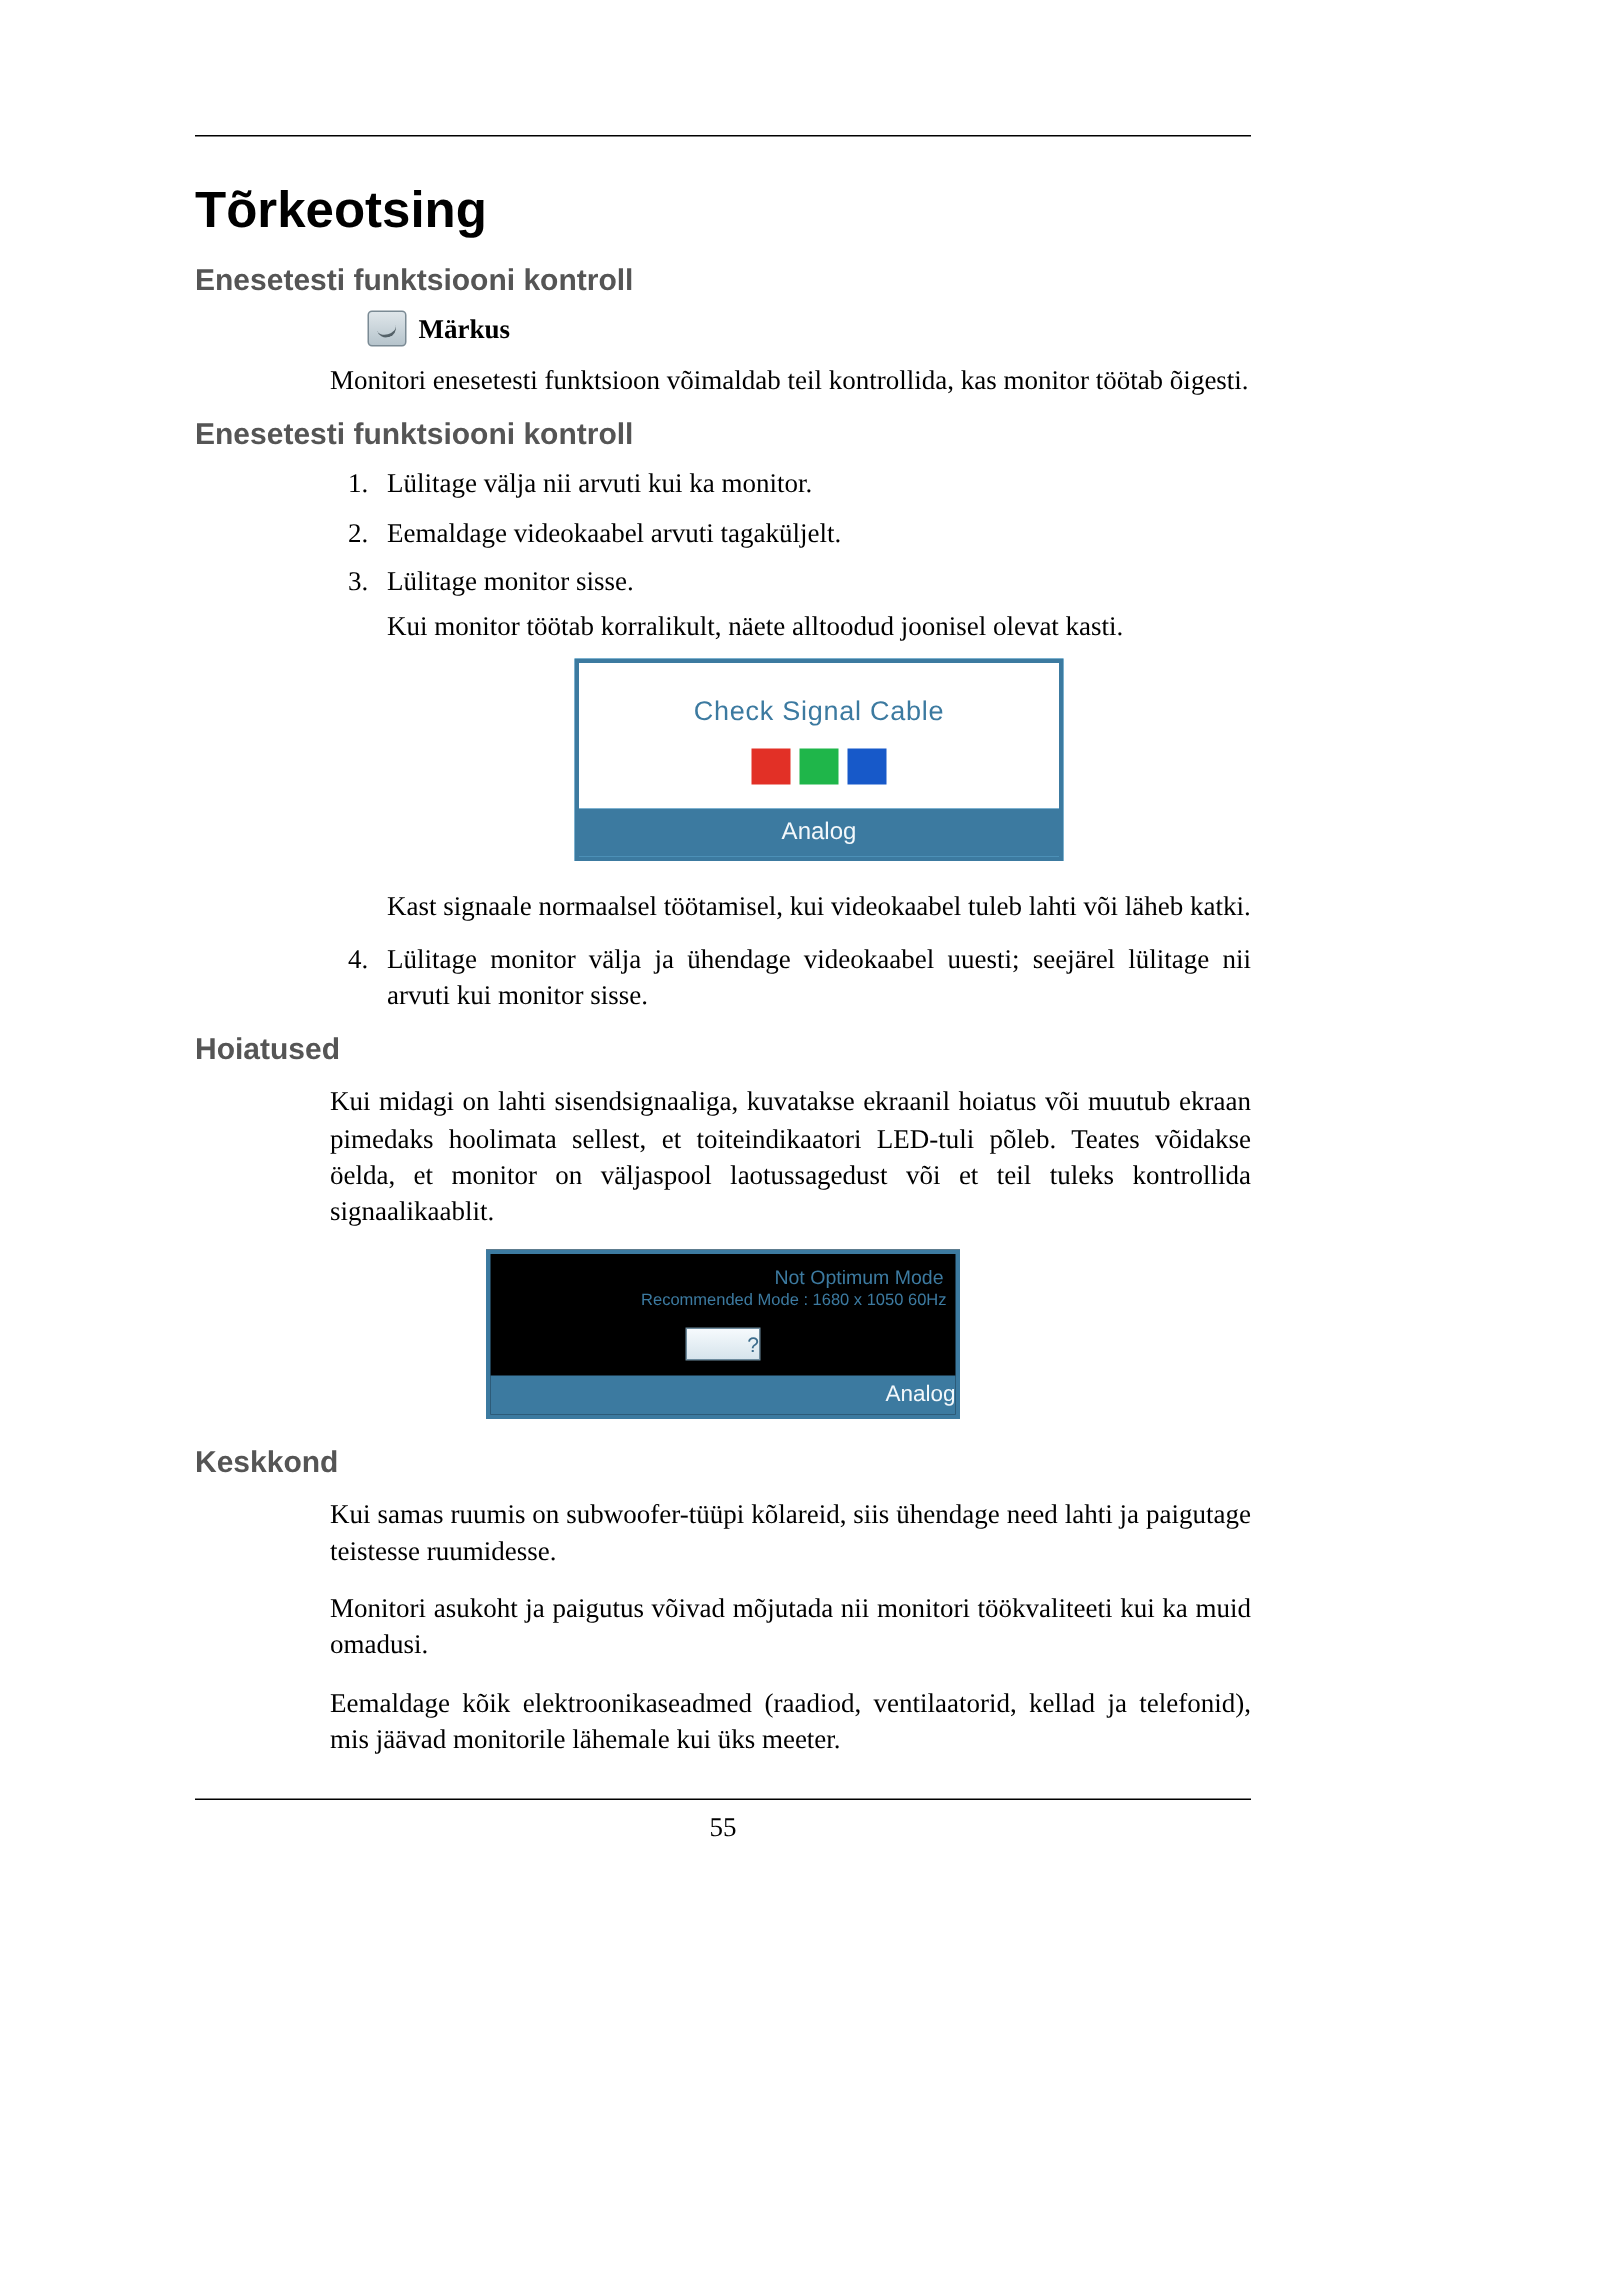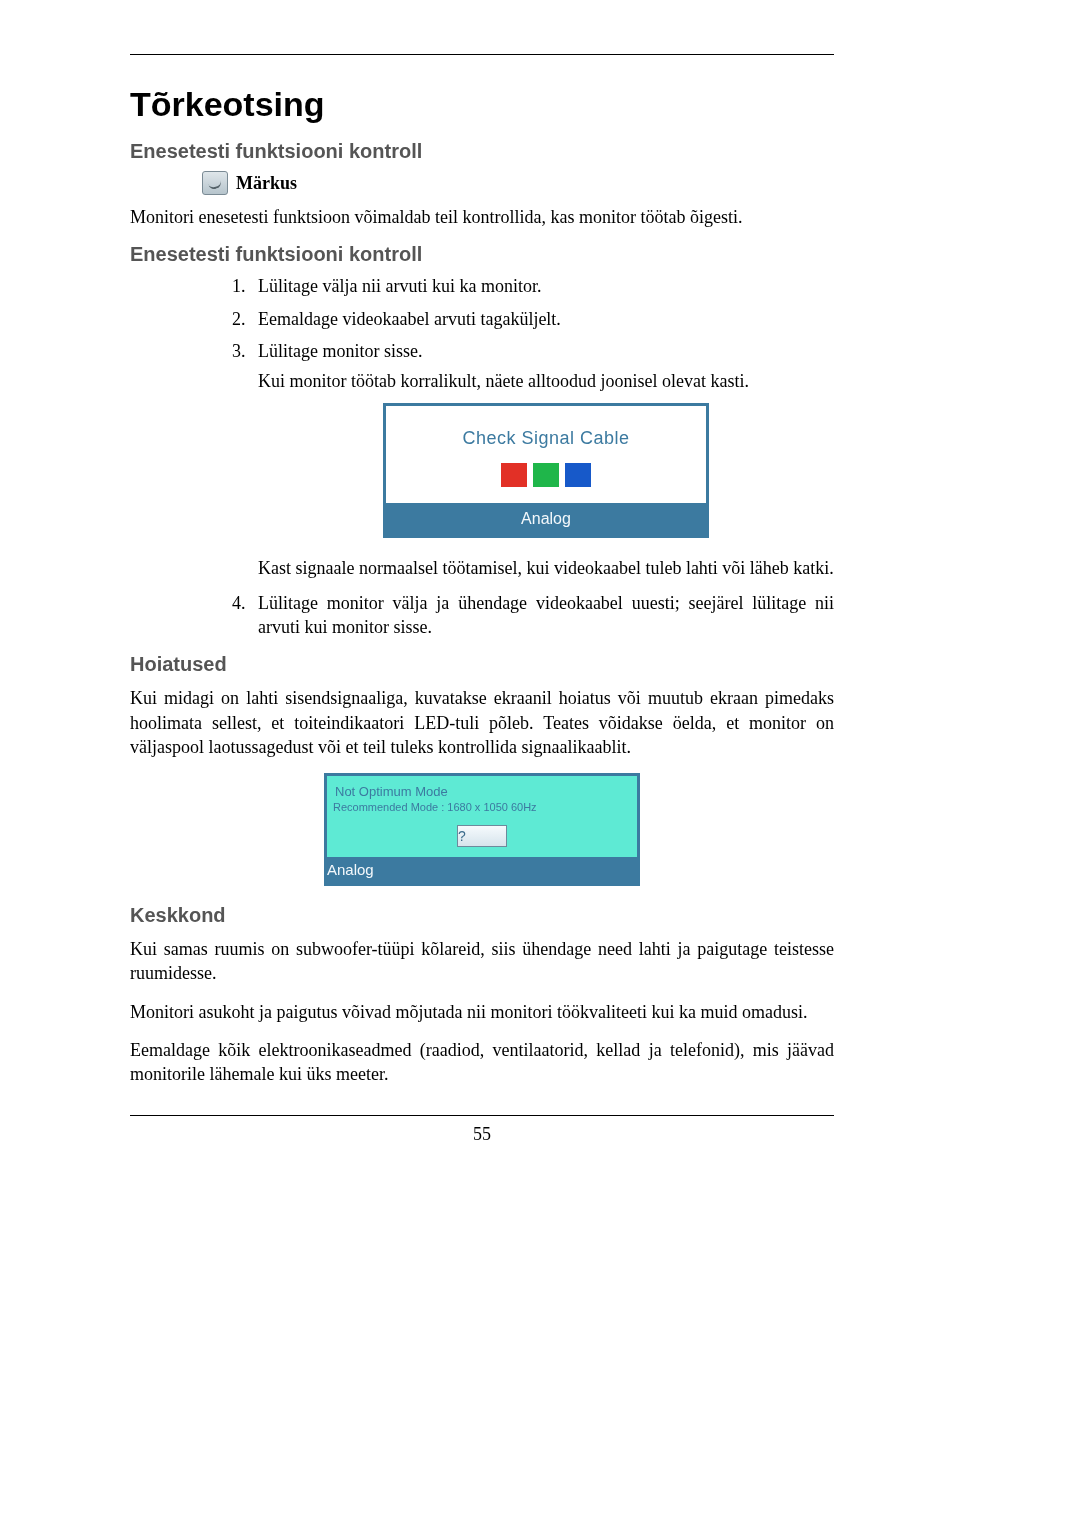--- a/index.html
+++ b/index.html
@@ -5,21 +5,21 @@
   body {
     font-family: "Times New Roman", Times, serif;
     background: #fff;
     margin: 0;
     padding: 0;
   }
   .page {
     width: 964px;
     height: 1527px;
     box-sizing: border-box;
-    padding: 54px 130px 60px 130px;
+    padding: 90px 130px 60px 130px;
     position: relative;
   }
   .rule {
     border-top: 1.5px solid #000;
     margin: 0 0 30px 0;
   }
   .bottom-rule {
     border-top: 1.5px solid #000;
     margin: 28px 0 8px 0;
   }
@@ -30,21 +30,21 @@
     margin: 10px 0 16px 0;
   }
   h2 {
     font-family: Arial, Helvetica, sans-serif;
     font-weight: bold;
     font-size: 20px;
     color: #555;
     margin: 14px 0 8px 0;
   }
   .note-row {
-    margin-left: 72px;
+    margin-left: 115px;
     display: flex;
     align-items: center;
     gap: 8px;
   }
   .note-icon {
     width: 24px;
     height: 22px;
     background: linear-gradient(180deg, #dfe6ea 0%, #b6c4cc 100%);
     border: 1px solid #7a8a94;
     border-radius: 3px;
@@ -61,20 +61,21 @@
     border-bottom: 2px solid #546168;
     transform: rotate(-15deg);
     border-radius: 50%;
     box-sizing: border-box;
   }
   .note-label {
     font-weight: bold;
     font-size: 18px;
   }
   .body-indent {
+    margin-left: 90px;
   }
   p, li {
     font-size: 18px;
     line-height: 1.35;
     text-align: justify;
   }
   p { margin: 10px 0 14px 0; }
   ol { margin: 8px 0 10px 0; padding-left: 120px; }
   li { padding-left: 8px; margin: 8px 0; }
   .li-body { margin: 6px 0 10px 0; }
@@ -109,23 +110,23 @@
     background: #3c7aa0;
     color: #f3f8fb;
     text-align: center;
     font-family: Arial, Helvetica, sans-serif;
     font-size: 16px;
     padding: 5px 0 6px 0;
   }
   .fig2 {
     width: 310px;
     border: 3px solid #3c7aa0;
-    background: #5eead4;
-    font-family: Arial, Helvetica, sans-serif;
-    text-align: left;
+    background: #000000;
+    font-family: Arial, Helvetica, sans-serif;
+    text-align: right;
   }
   .fig2 .l1 {
     font-size: 13px;
     color: #3c7aa0;
     padding: 8px 8px 0 8px;
   }
   .fig2 .l2 {
     font-size: 11px;
     color: #3c7aa0;
     padding: 2px 6px 8px 6px;

